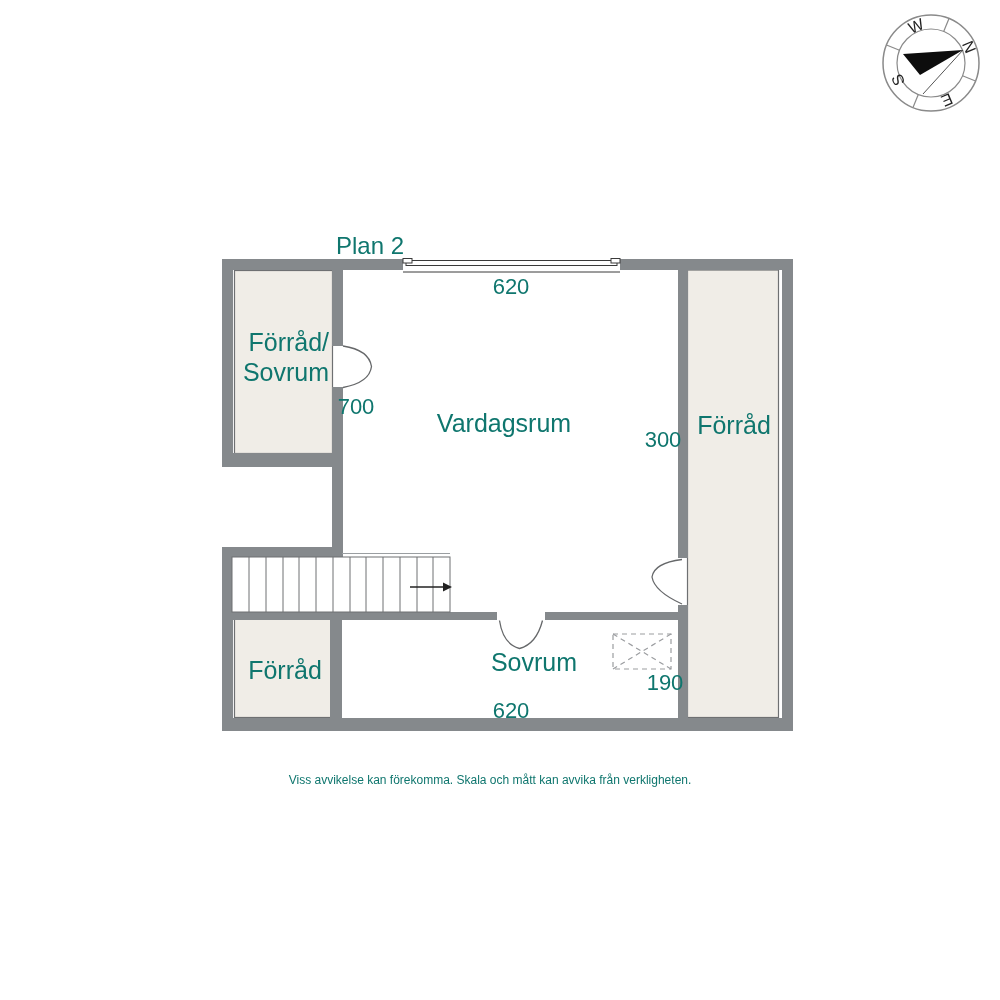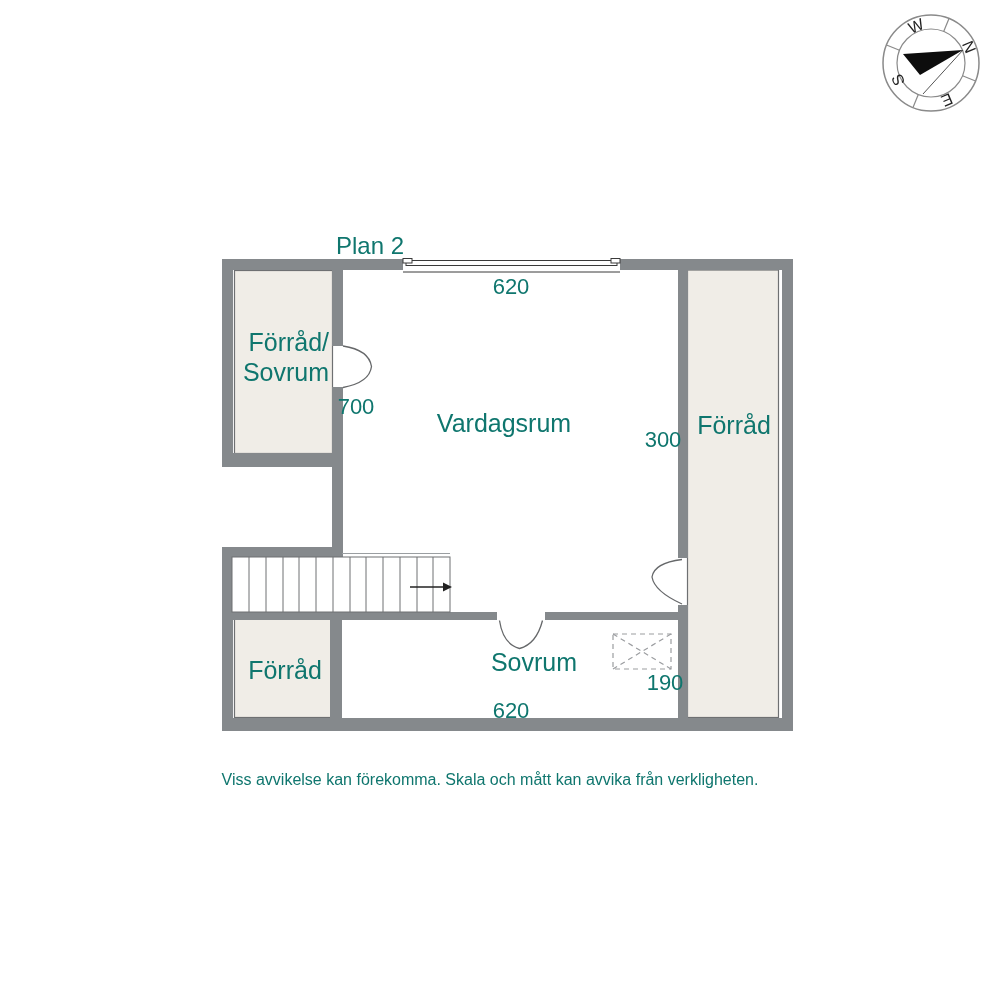--- a/index.html
+++ b/index.html
@@ -18,21 +18,21 @@
   #lbl-forrad-lekkoja{left:286px;top:357px;}
   #lbl-vardagsrum{left:504px;top:424px;}
   #lbl-forrad-right{left:734px;top:426px;}
   #lbl-sovrum{left:488px;top:663px;margin-left:46px;}
   #lbl-forrad-bottom{left:285px;top:671px;}
   #dim-top{left:511px;top:287px;}
   #dim-left{left:356px;top:407px;}
   #dim-right{left:663px;top:440px;}
   #dim-hatch{left:665px;top:683px;}
   #dim-bottom{left:511px;top:711px;}
-  #disclaimer{left:490px;top:780px;font-size:16px;white-space:nowrap;}
+  #disclaimer{left:490px;top:780px;font-size:12px;white-space:nowrap;}
   .compass-letter{font-size:16px;fill:#222;}
 </style>
 </head>
 <body>
 
 <svg id="plan-canvas" viewBox="0 0 1000 1000" xmlns="http://www.w3.org/2000/svg">
 
   <g fill="#f0ede7" stroke="#6e7072" stroke-width="1.2">
     <rect x="234.5" y="270.5" width="98" height="183"></rect>
     <rect x="687.5" y="270" width="91" height="447.5"></rect>

